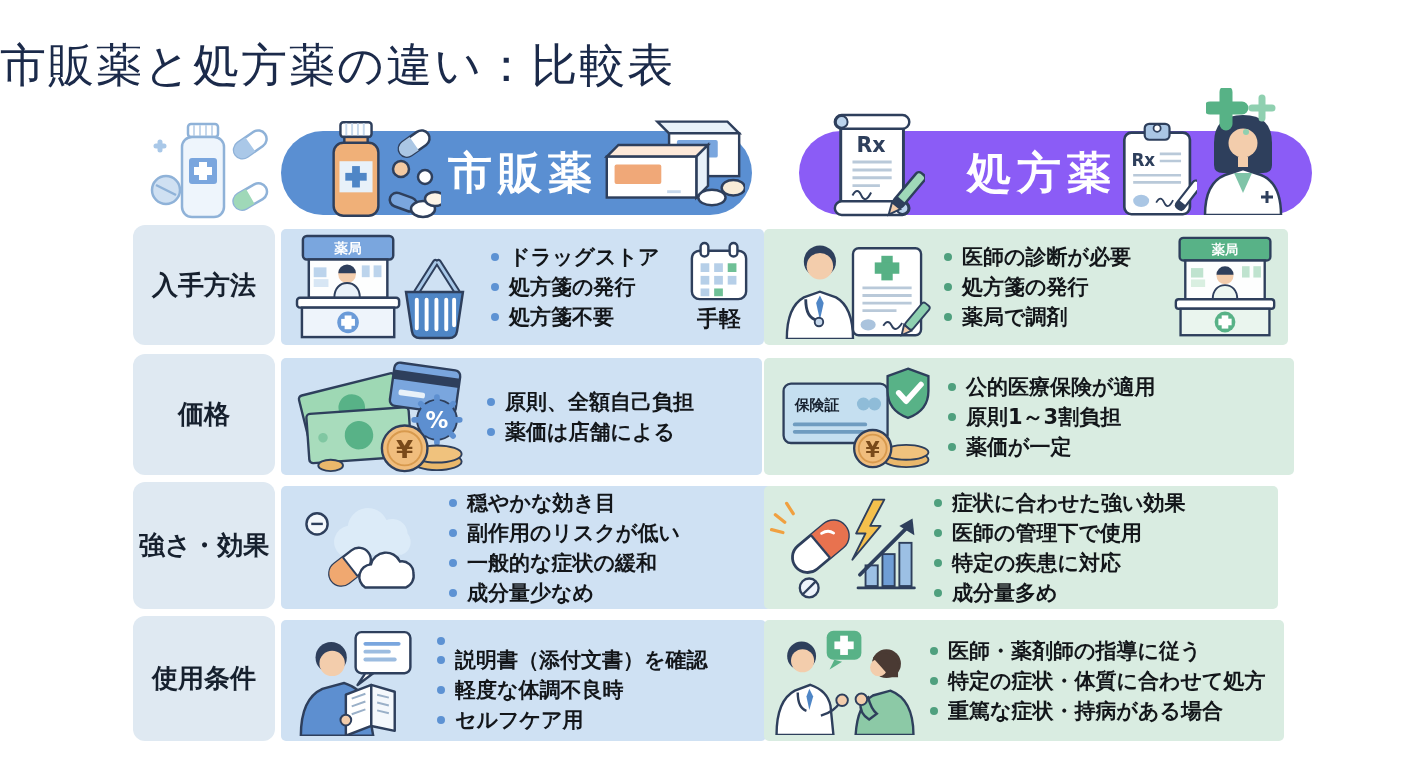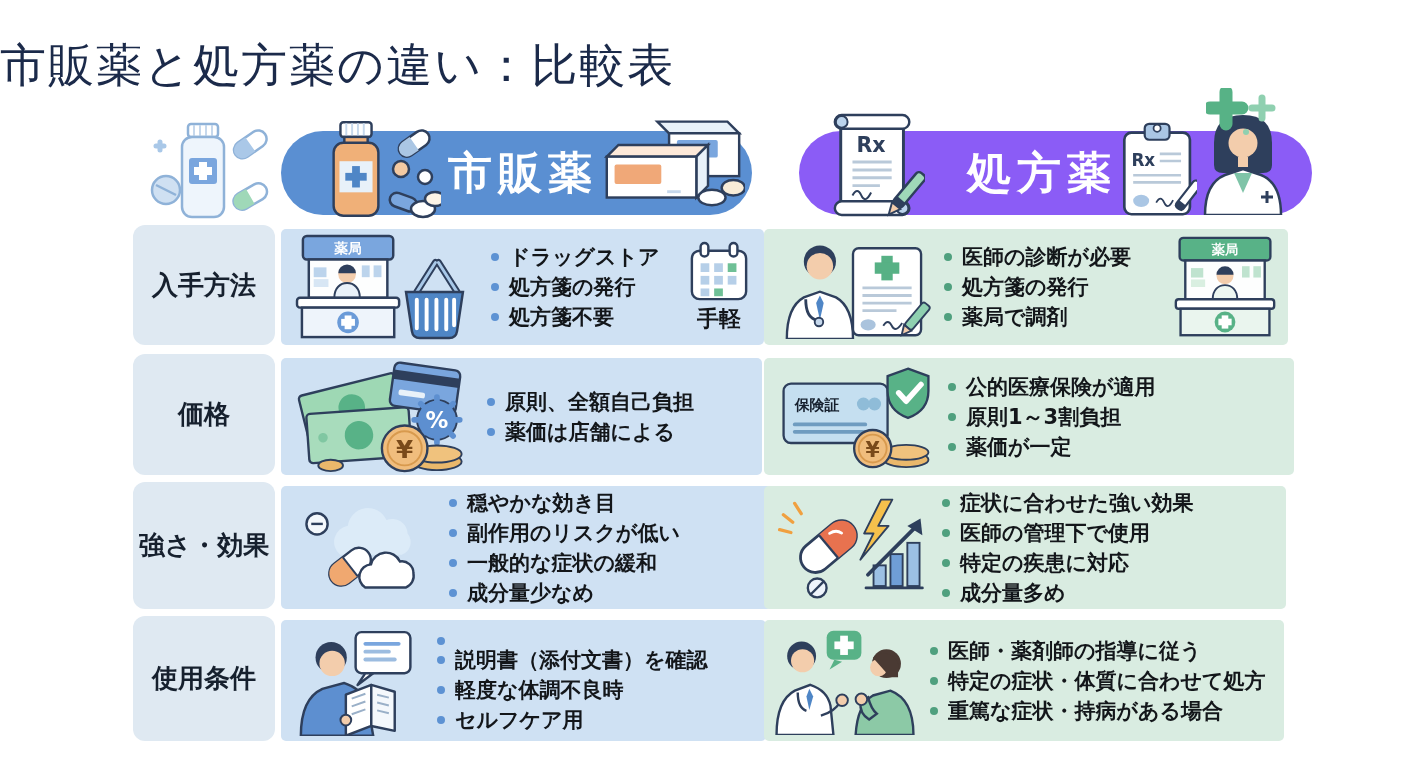--- a/index.html
+++ b/index.html
@@ -371,21 +371,21 @@
             <span class="dot dot-otc"></span>
             <span>一般的な症状の緩和</span>
           </li>
         <li>
             <span class="dot dot-otc"></span>
             <span>成分量少なめ</span>
           </li>
       </ul>
     </div>
 
-    <div class="cell cell-rx" style="padding-left:8px">
+    <div class="cell cell-rx" style="">
       <svg width="158" height="108" viewBox="0 0 160 115">
         <path d="M8 22l10 8M4 38l12 3M20 10l7 11" stroke="#f0a040" stroke-width="3.5" stroke-linecap="round"></path>
         <g transform="rotate(-40 56 56)">
           <rect x="22" y="40" width="68" height="32" rx="16" fill="#fff" stroke="#2e3f5c" stroke-width="3"></rect>
           <path d="M56 40h18a16 16 0 0 1 0 32H56z" fill="#e8724f"></path>
           <path d="M56 40v32" stroke="#2e3f5c" stroke-width="2.5"></path>
           <path d="M66 46q8 1 10 8" stroke="#fff" stroke-width="3" fill="none" stroke-linecap="round"></path>
         </g>
         <circle cx="44" cy="100" r="10" fill="#eef4fb" stroke="#2e3f5c" stroke-width="2.5"></circle>
         <path d="M37 107l14-14" stroke="#2e3f5c" stroke-width="2.5"></path>

